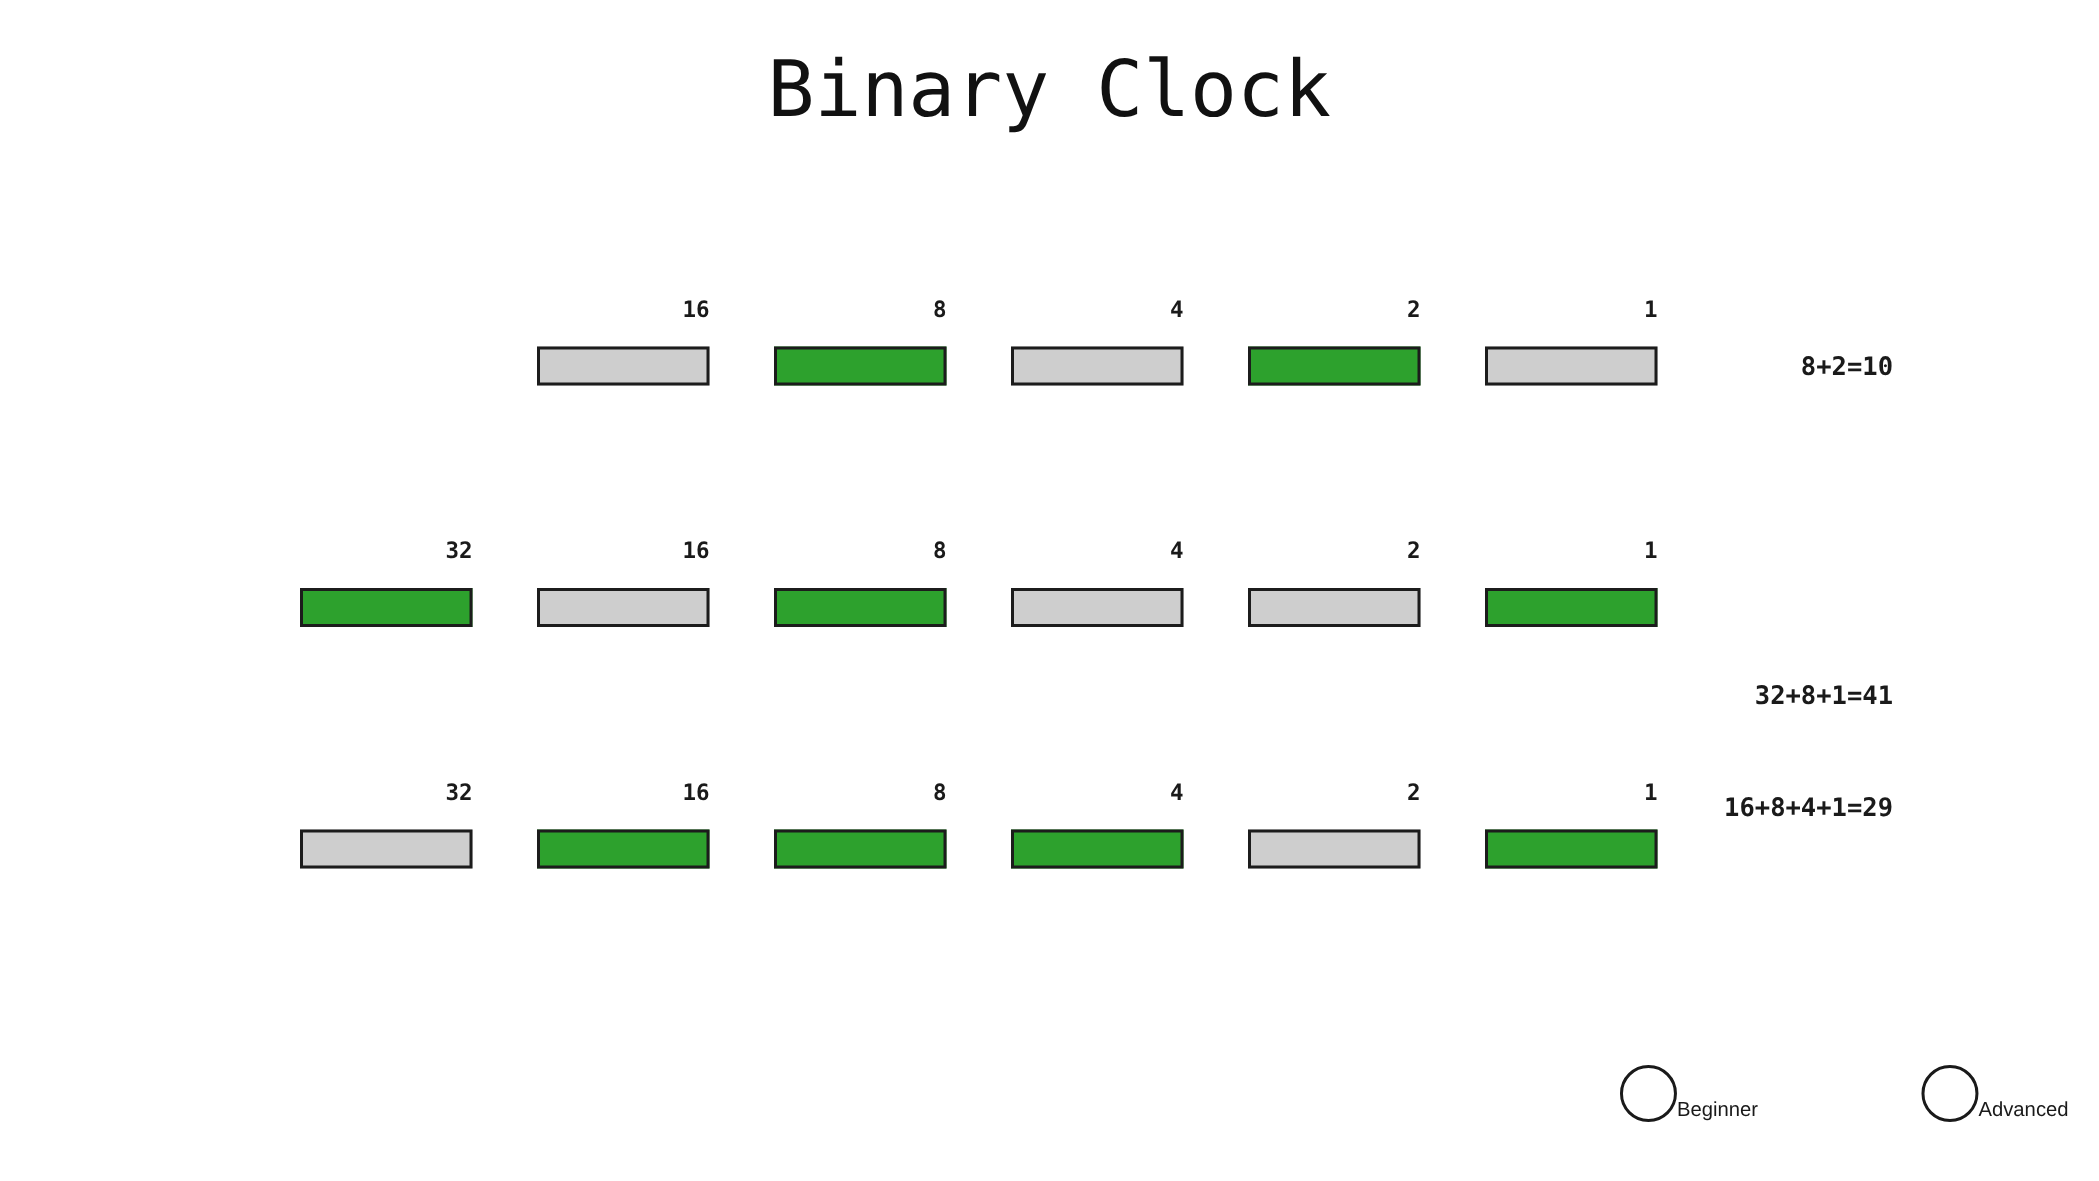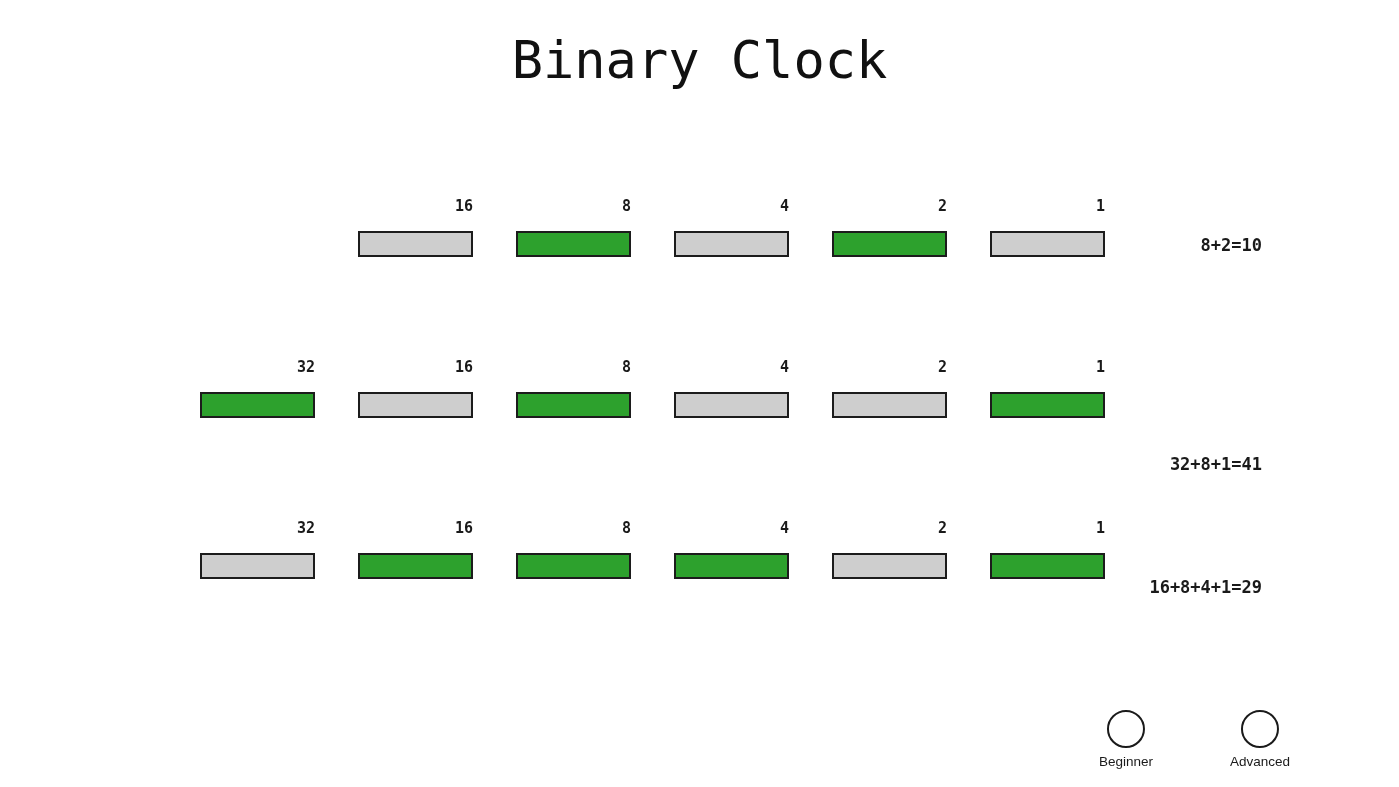--- a/index.html
+++ b/index.html
@@ -66,32 +66,32 @@
     right: 137px;
     font-family: "DejaVu Sans Mono", monospace;
     font-size: 17px;
     font-weight: 700;
     color: #1a1a1a;
     line-height: 18px;
     white-space: pre;
   }
   .s1 { top: 236px; }
   .s2 { top: 409px; margin-top: 46px; }
-  .s3 { top: 578px; text-align: center; }
+  .s3 { top: 530px; text-align: center; }
   .option {
     position: absolute;
     top: 710px;
     transform: translateX(-50%);
     display: flex;
-    flex-direction: column;
-    align-items: center;
+    flex-direction: row;
+    align-items: flex-end;
   }
   .opt-beginner     { left: 1126px; }
   .opt-intermediate { left: 1229px; }
-  .opt-advanced     { left: 1260px; }
+  .opt-advanced     { left: 1330px; }
   .radio-circle {
     width: 38px;
     height: 38px;
     box-sizing: border-box;
     border: 2.5px solid #1a1a1a;
     border-radius: 50%;
     background: #ffffff;
     display: flex;
     align-items: center;
     justify-content: center;

